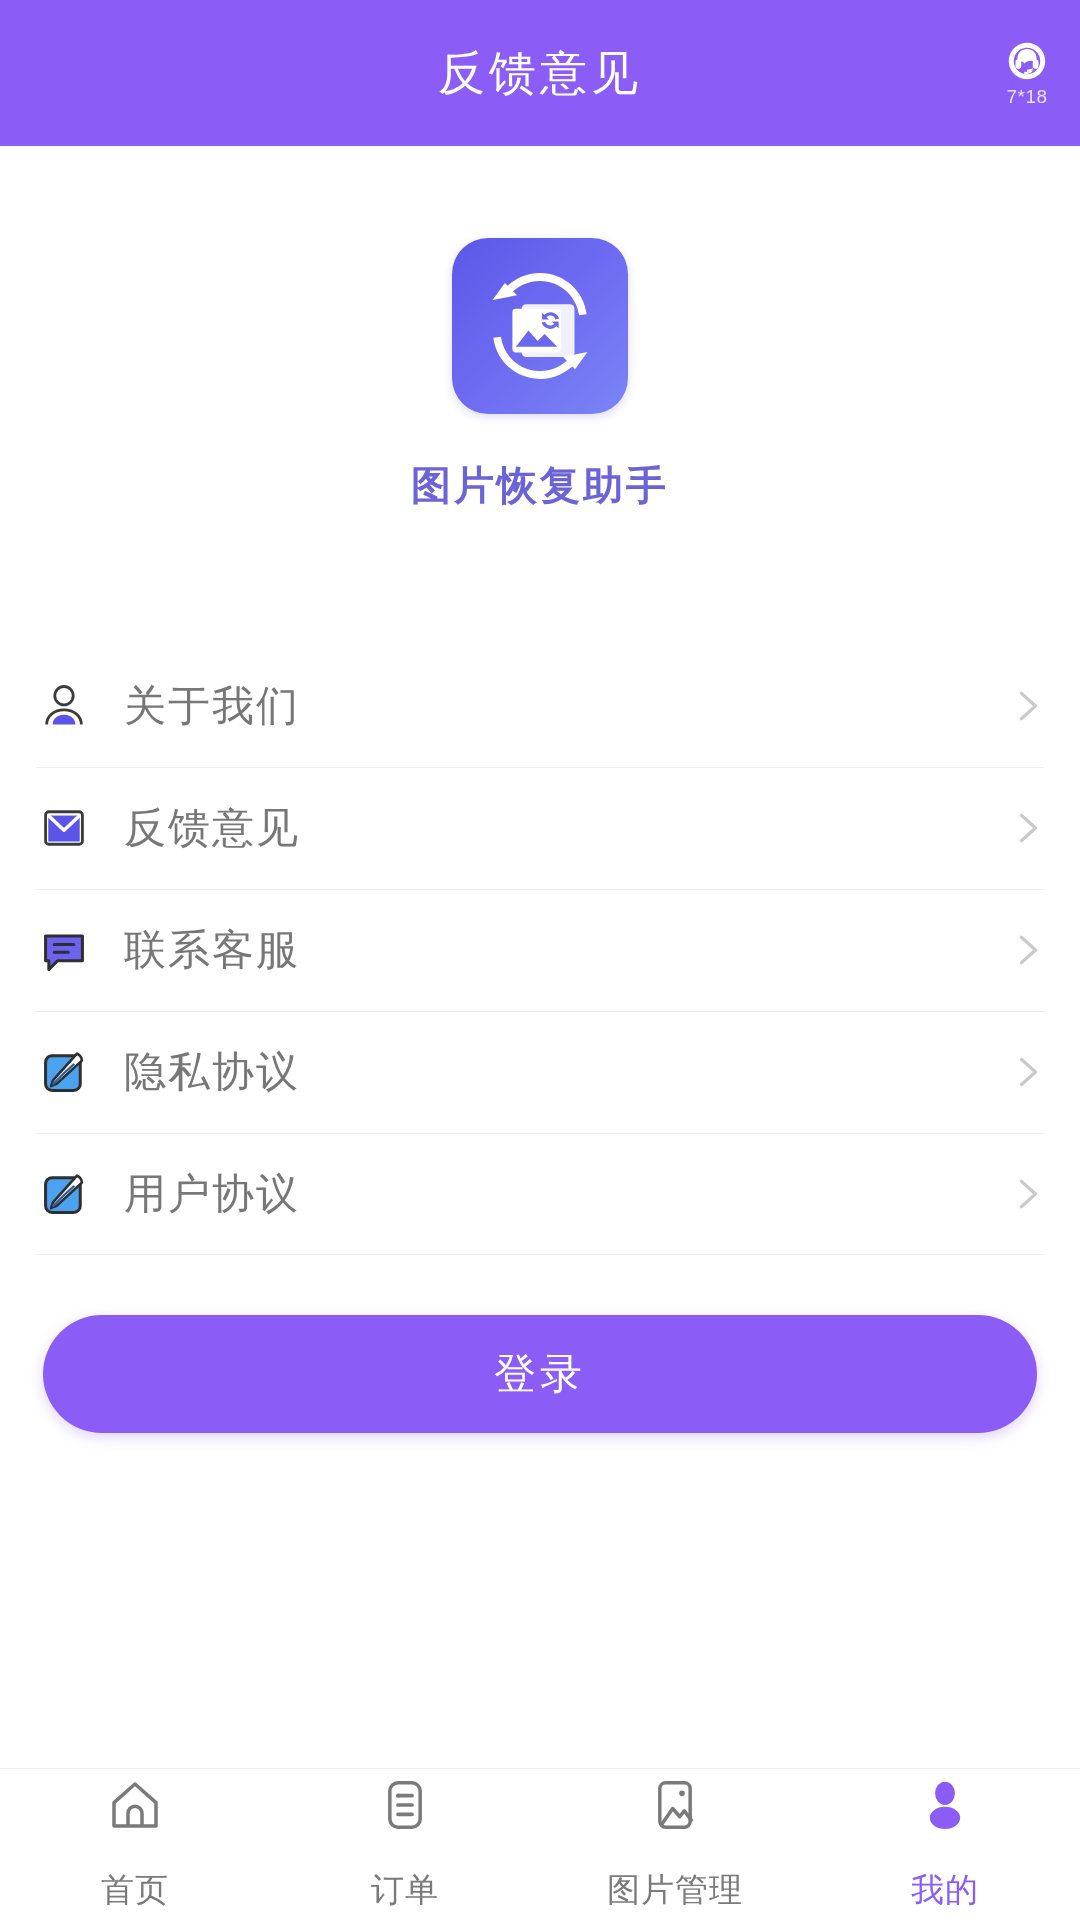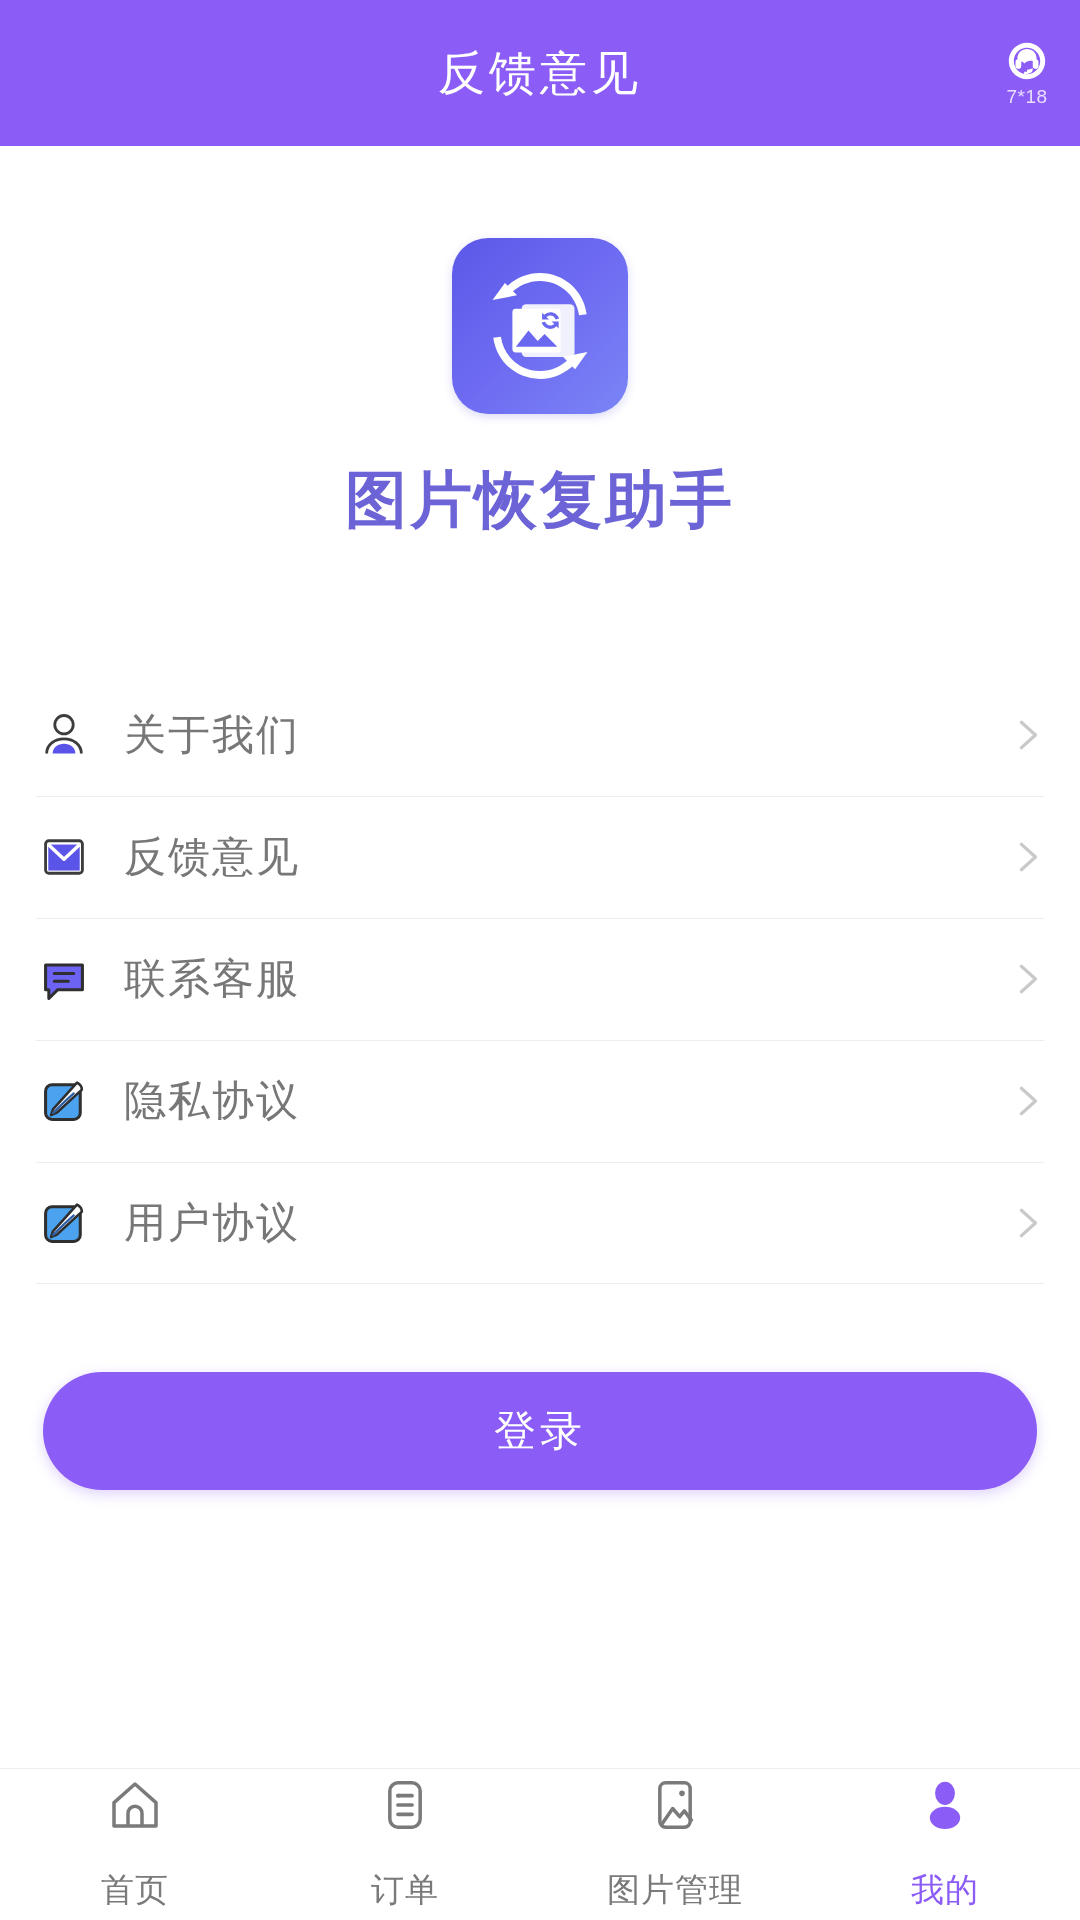--- a/index.html
+++ b/index.html
@@ -33,21 +33,21 @@
 
   .brand { padding-top:92px; display:flex; flex-direction:column; align-items:center; }
   .logo-box {
     width:176px; height:176px; border-radius:36px;
     background:linear-gradient(135deg,#5B58E8 0%,#6E6BF2 50%,#7A85F5 100%);
     display:flex; align-items:center; justify-content:center;
     box-shadow:0 3px 10px rgba(90,85,220,0.22);
   }
   .logo-svg { width:138px; height:138px; display:block; }
   .brand-name {
-    margin-top:44px; font-size:62px; font-weight:700; letter-spacing:3px;
+    margin-top:44px; font-size:40px; font-weight:700; letter-spacing:3px;
     color:#6B63D6;
   }
 
   
   .menu { margin-top:132px; padding:0 36px; }
   .menu-row {
     position:relative; height:122px;
     display:flex; align-items:center; gap:4px;
   }
   .menu-row + .menu-row::before,
@@ -56,21 +56,21 @@
     height:1px; background:#EDEDED;
   }
   .menu-row:last-child::after { top:auto; bottom:0; }
   .m-icon { width:56px; height:56px; flex:0 0 56px; display:flex; align-items:center; justify-content:center; }
   .m-icon svg { width:52px; height:52px; display:block; }
   .m-label { margin-left:28px; font-size:42px; color:#777777; letter-spacing:2px; }
   .m-chev { margin-left:auto; width:34px; height:34px; }
   .m-chev svg { width:34px; height:34px; display:block; }
 
   
-  .login-wrap { margin-top:88px; padding:0 43px; }
+  .login-wrap { margin-top:60px; padding:0 43px; }
   .login-btn {
     width:100%; height:118px; border:none; border-radius:59px;
     background:#8B5CF6; color:#ffffff; font-size:42px; letter-spacing:4px;
     font-family:inherit; cursor:pointer;
     box-shadow:0 4px 14px rgba(139,92,246,0.28);
   }
 
   
   .tabbar {
     flex:0 0 152px; height:152px; width:100%;

